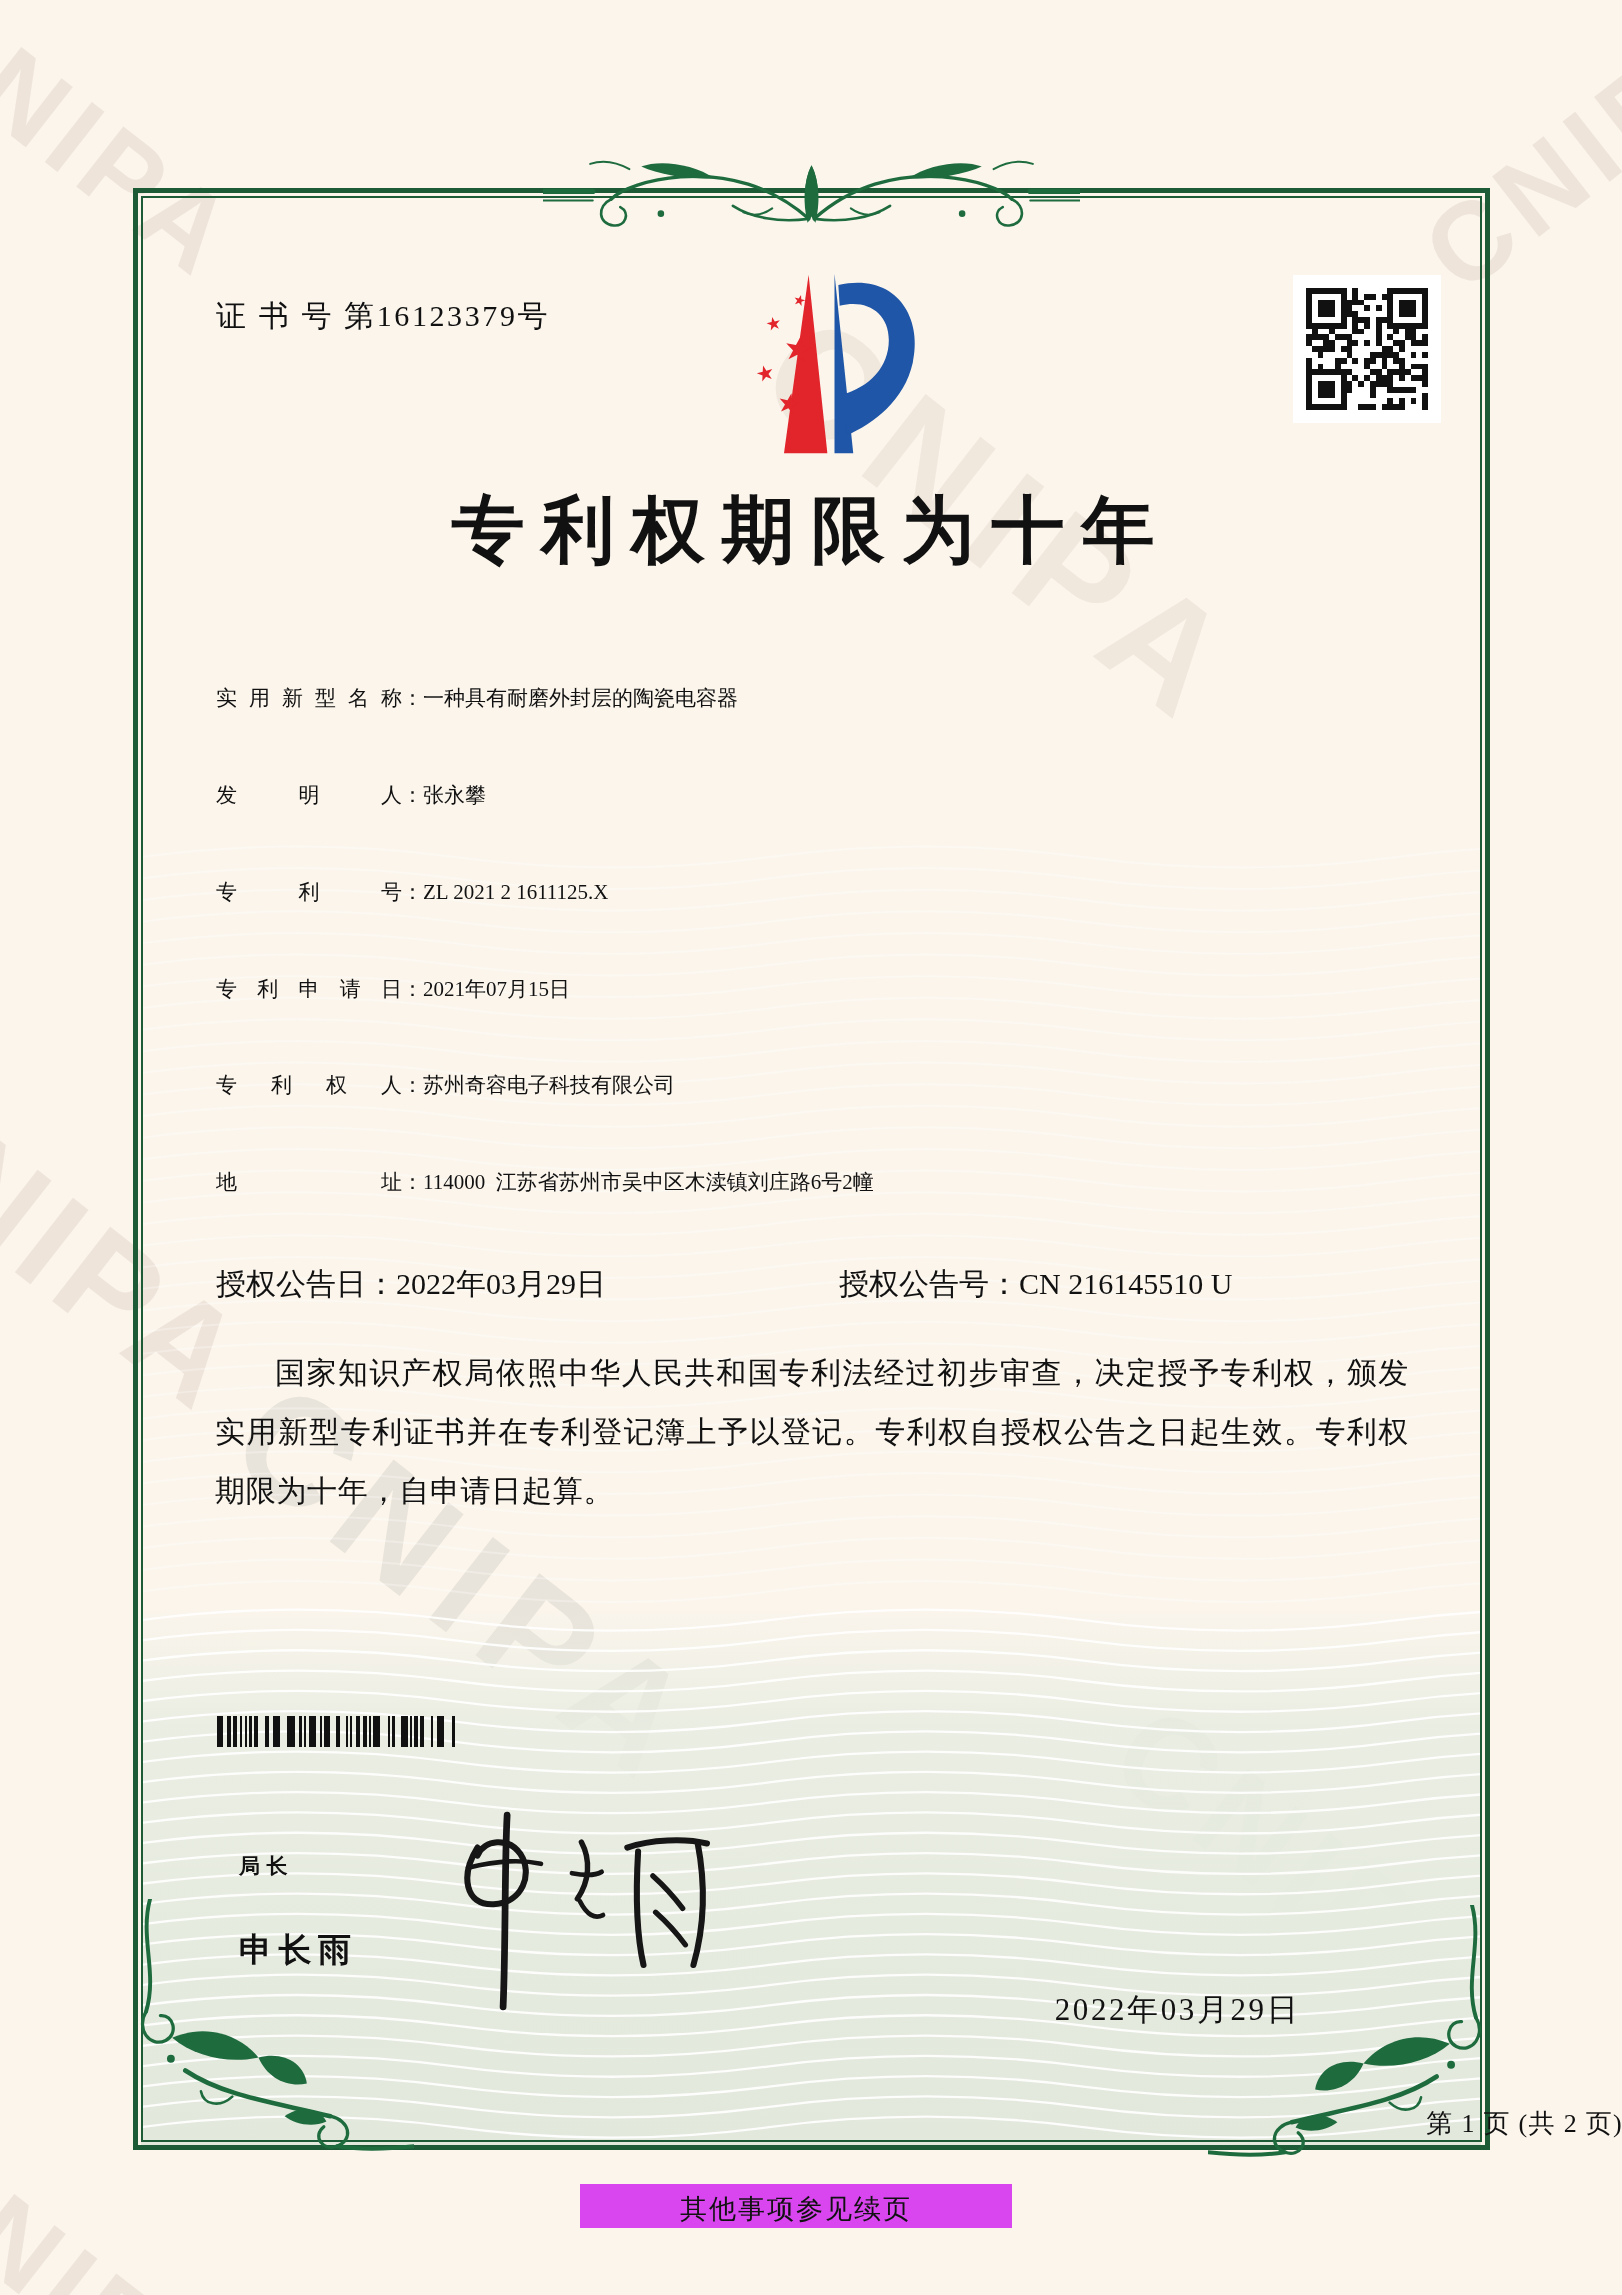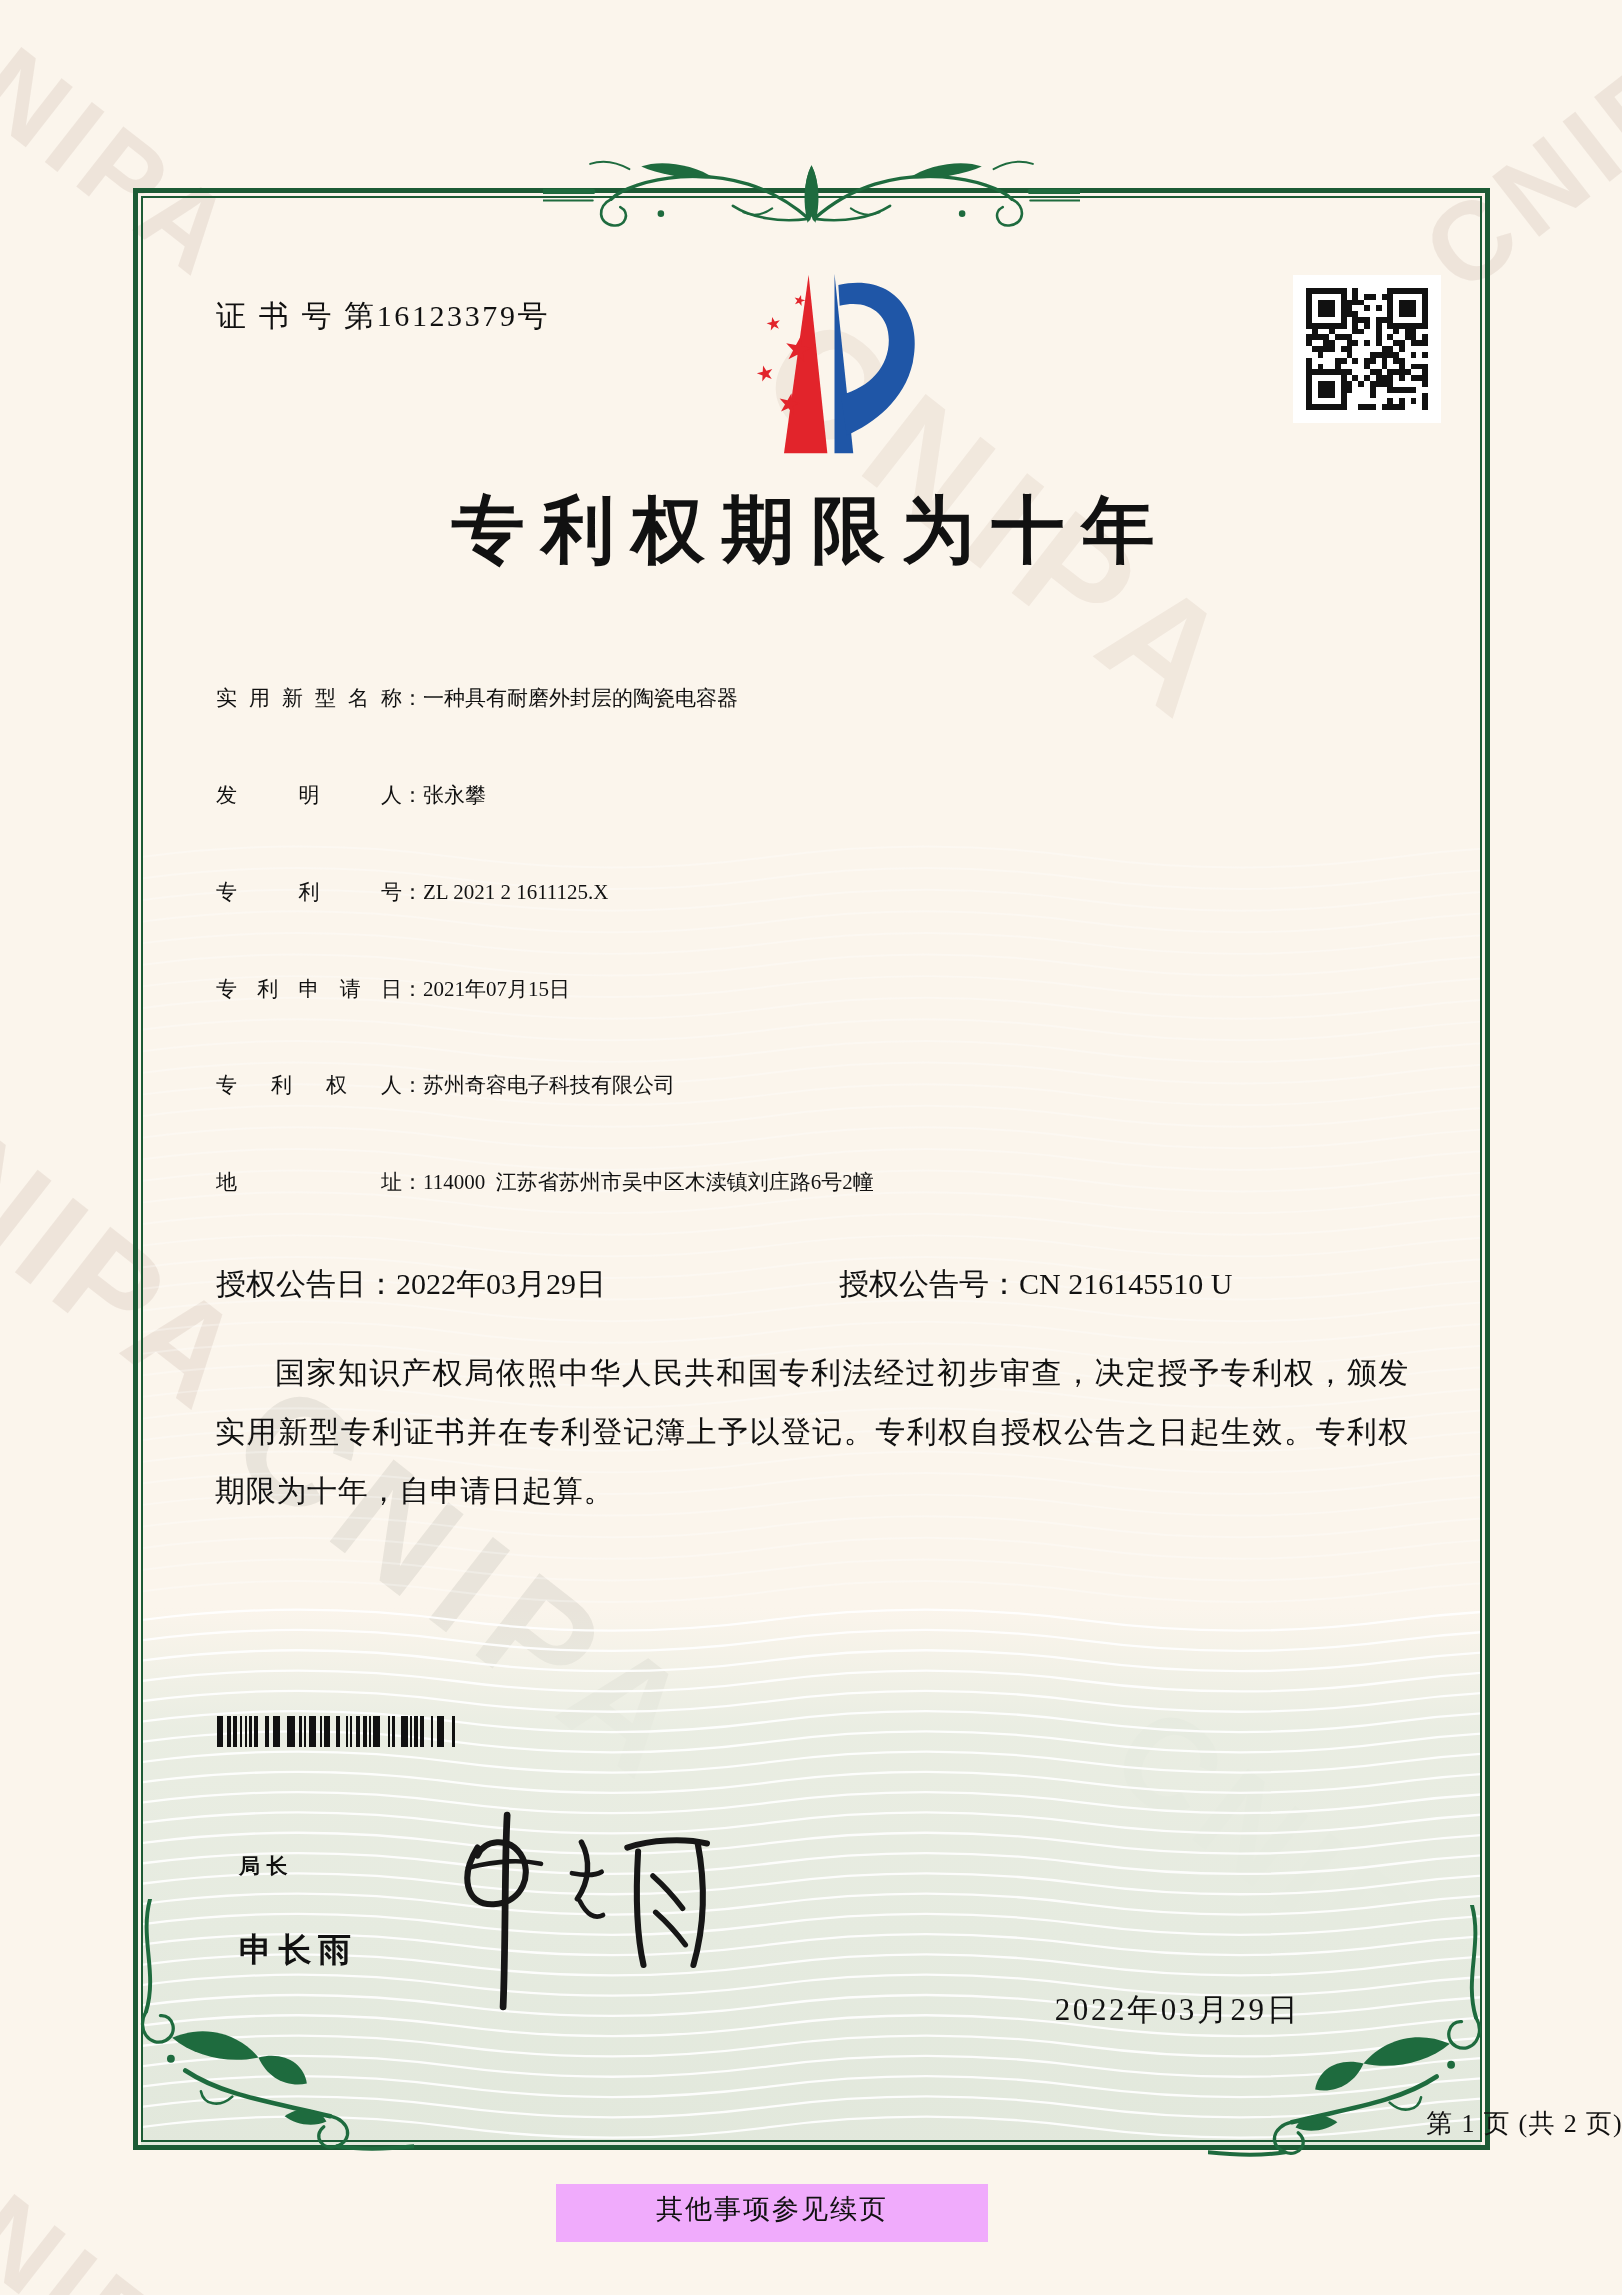--- a/index.html
+++ b/index.html
@@ -51,21 +51,21 @@
   .body-text p{margin:0;text-indent:2em;}
   
   .barcode{position:absolute;left:217px;top:1716px;width:241px;height:31px;display:flex;}
   .barcode div{height:100%;}
   .signer-title{position:absolute;left:239px;top:1852px;font-size:21px;font-weight:600;letter-spacing:6.5px;}
   .signer-name{position:absolute;left:239px;top:1928px;font-size:33px;font-weight:600;letter-spacing:6.5px;}
   .sig{position:absolute;left:419px;top:1803px;width:314px;height:216px;}
   .issue-date{position:absolute;left:968px;top:1989px;width:419px;text-align:center;
               font-size:31px;letter-spacing:2.6px;}
   .page-footer{position:absolute;left:0;top:2106px;width:1623px;text-align:right;font-size:26px;letter-spacing:1.3px;}
-  .note-strip{position:absolute;left:556px;top:2184px;width:432px;height:58px;background:#f0abfc;
+  .note-strip{position:absolute;left:580px;top:2184px;width:432px;height:44px;background:#d946ef;
               text-align:center;line-height:50px;font-size:27px;letter-spacing:2px;}
   .green{stroke:#1e6b3e;fill:none;stroke-linecap:round;}
   .greenf{fill:#1e6b3e;stroke:none;}
 </style>
 </head>
 <body>
 
 <div class="page">
 
   <span class="wm" id="wm1">CNIPA</span>

